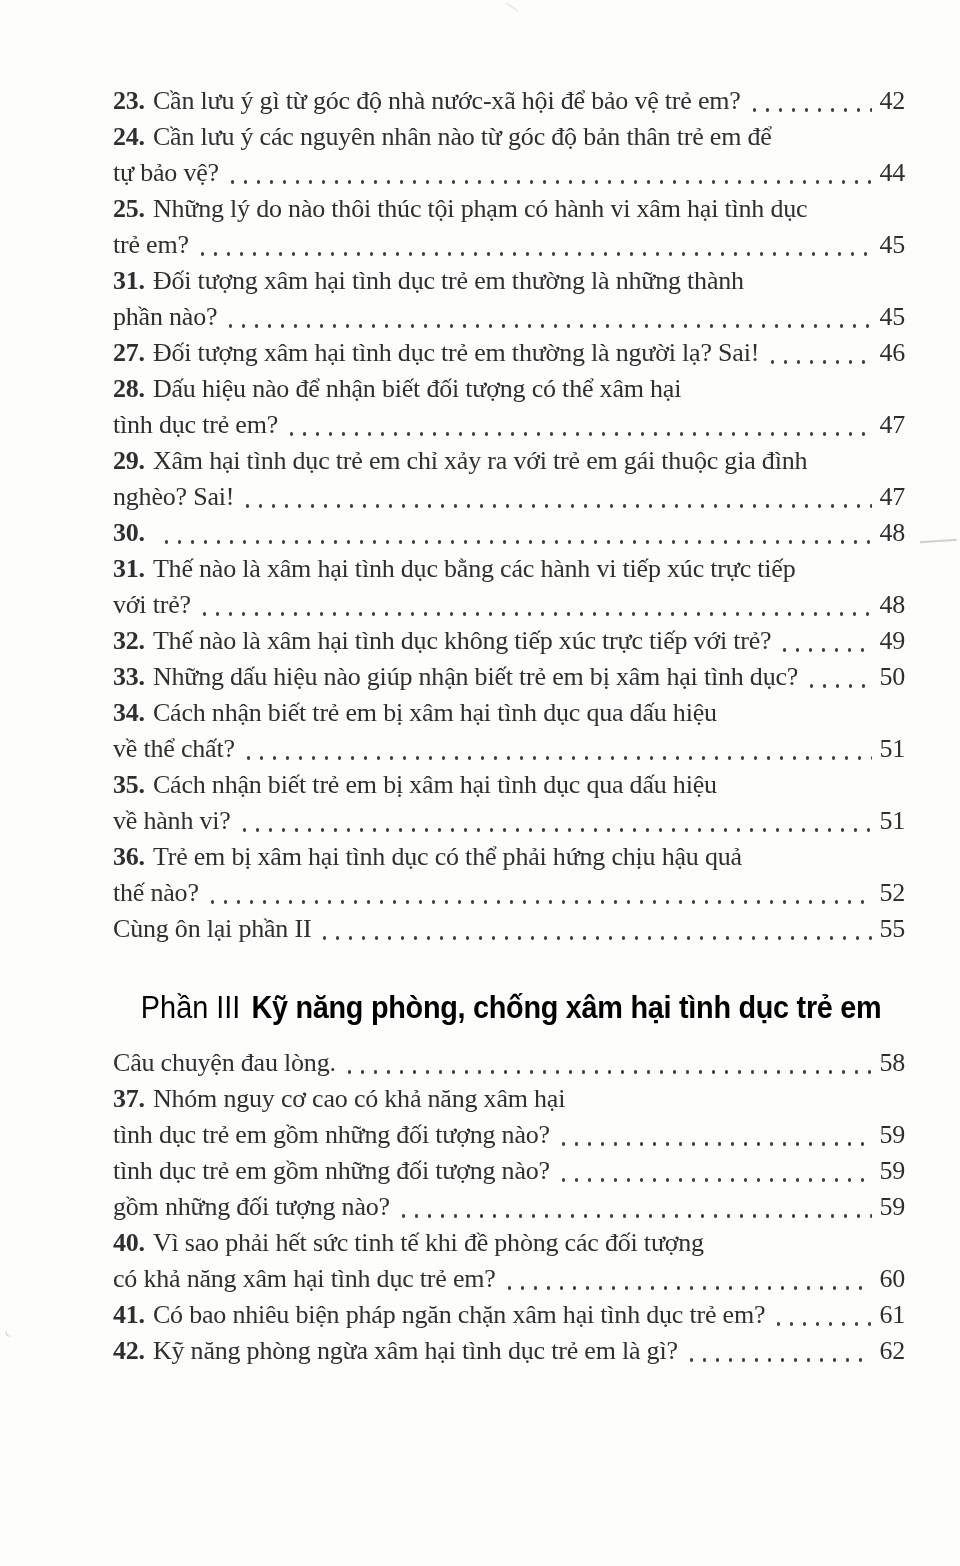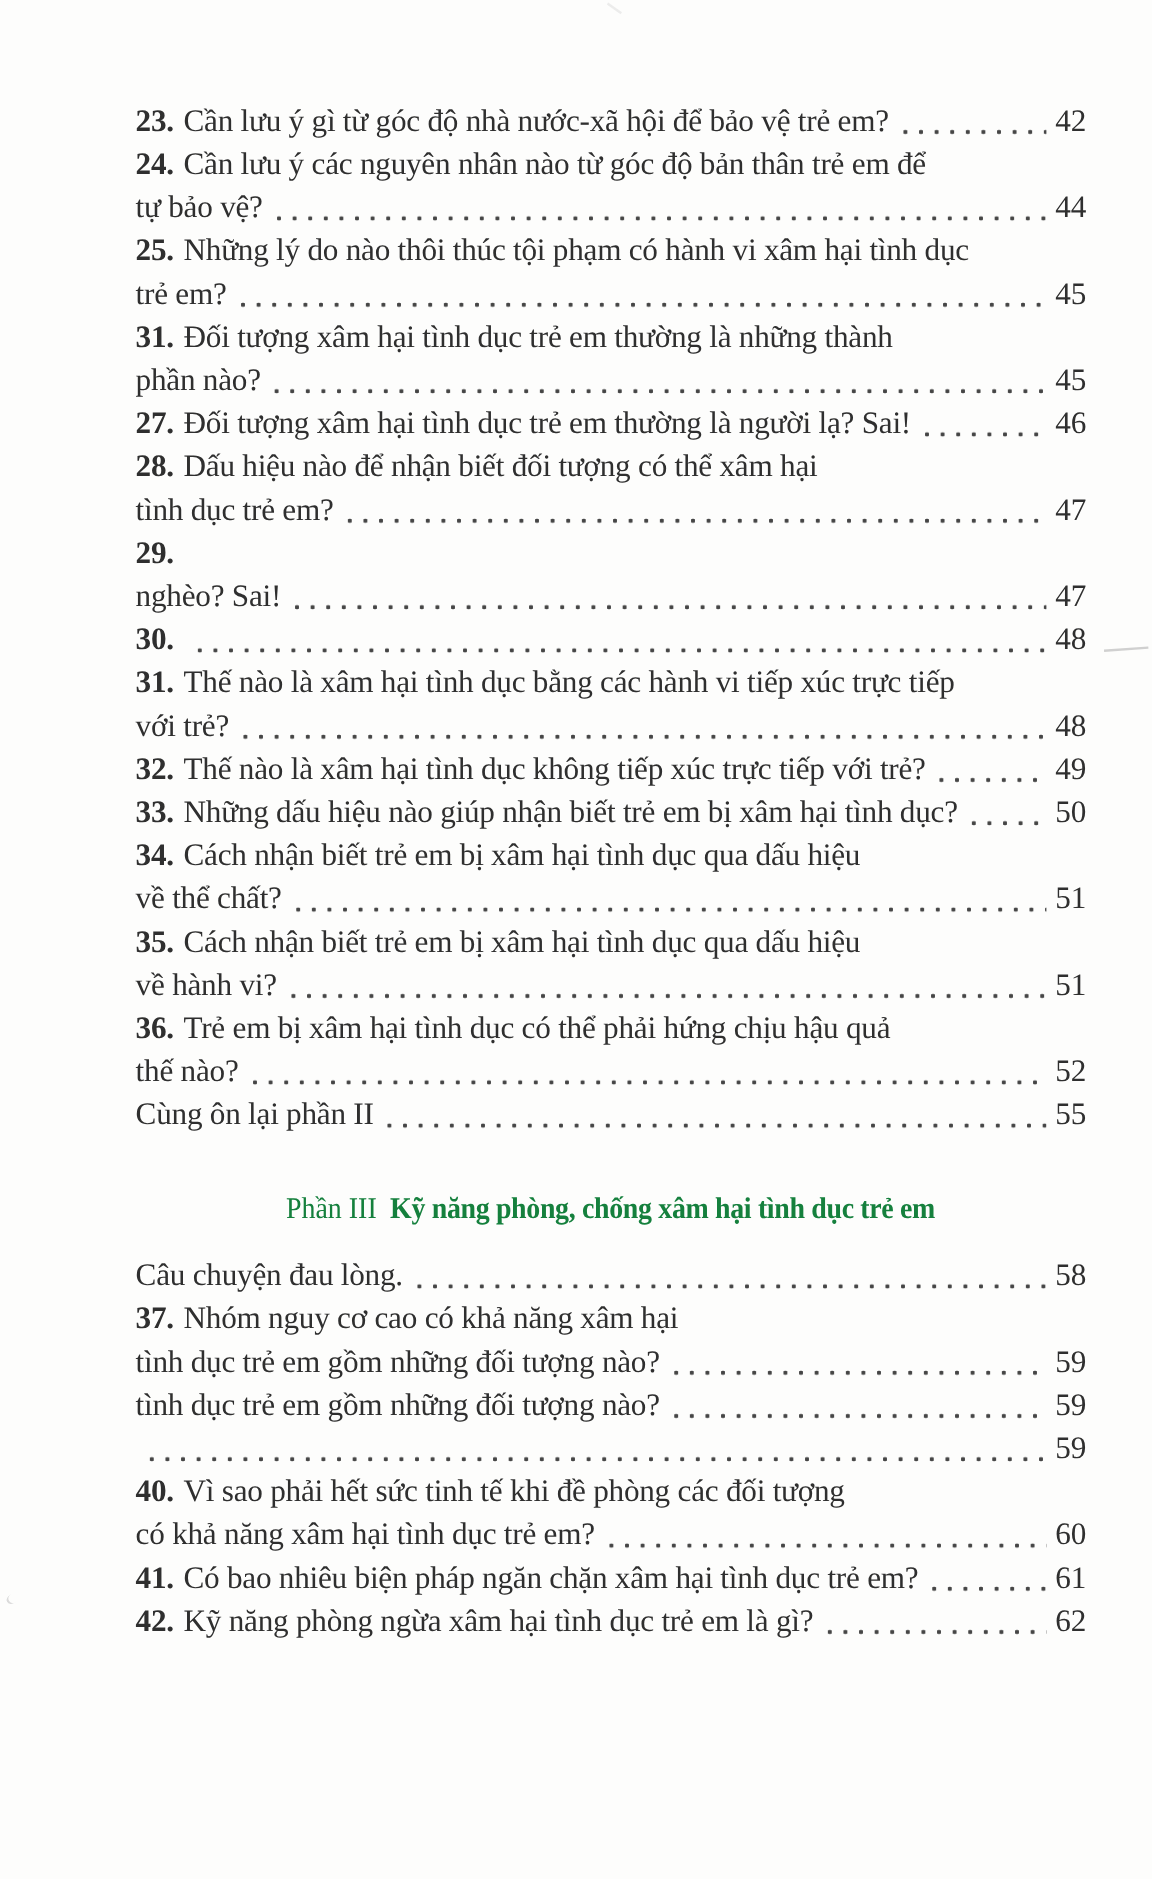--- a/index.html
+++ b/index.html
@@ -47,23 +47,23 @@
     flex:0 0 auto;
     padding-left:5px;
   }
   .heading{
     margin-top:36px;
     margin-bottom:12px;
     height:50px;
     line-height:50px;
     text-align:center;
     white-space:nowrap;
-    font-family:Liberation Serif, serif;
-    font-size:25px;
-    color:#15803d;
+    font-family:Liberation Sans, sans-serif;
+    font-size:31px;
+    color:#000000;
   }
   .hwrap{
     display:inline-block;
     transform:scaleX(0.93);
     transform-origin:center;
   }
   .hprefix{ font-weight:400; margin-right:12px; }
   .htitle{ font-weight:700; letter-spacing:-0.3px; }
   
   .artifact{ position:absolute; pointer-events:none; }
@@ -137,20 +137,21 @@
           <span class="num">28.</span>
           <span class="txt">Dấu hiệu nào để nhận biết đối tượng có thể xâm hại</span>
         </div>
         <div class="row">
           <span class="txt">tình dục trẻ em?</span>
           <span class="leader"></span>
           <span class="pagenum">47</span>
         </div>
         <div class="row">
           <span class="num">29.</span>
+          <span class="txt">Xâm hại tình dục trẻ em chỉ xảy ra với trẻ em gái thuộc gia đình</span>
         </div>
         <div class="row">
           <span class="txt">nghèo? Sai!</span>
           <span class="leader"></span>
           <span class="pagenum">47</span>
         </div>
         <div class="row">
           <span class="num">30.</span>
           <span class="leader"></span>
           <span class="pagenum">48</span>
@@ -228,20 +229,21 @@
           <span class="txt">tình dục trẻ em gồm những đối tượng nào?</span>
           <span class="leader"></span>
           <span class="pagenum">59</span>
         </div>
         <div class="row">
           <span class="txt">tình dục trẻ em gồm những đối tượng nào?</span>
           <span class="leader"></span>
           <span class="pagenum">59</span>
         </div>
         <div class="row">
+          <span class="txt">gồm những đối tượng nào?</span>
           <span class="leader"></span>
           <span class="pagenum">59</span>
         </div>
         <div class="row">
           <span class="num">40.</span>
           <span class="txt">Vì sao phải hết sức tinh tế khi đề phòng các đối tượng</span>
         </div>
         <div class="row">
           <span class="txt">có khả năng xâm hại tình dục trẻ em?</span>
           <span class="leader"></span>

